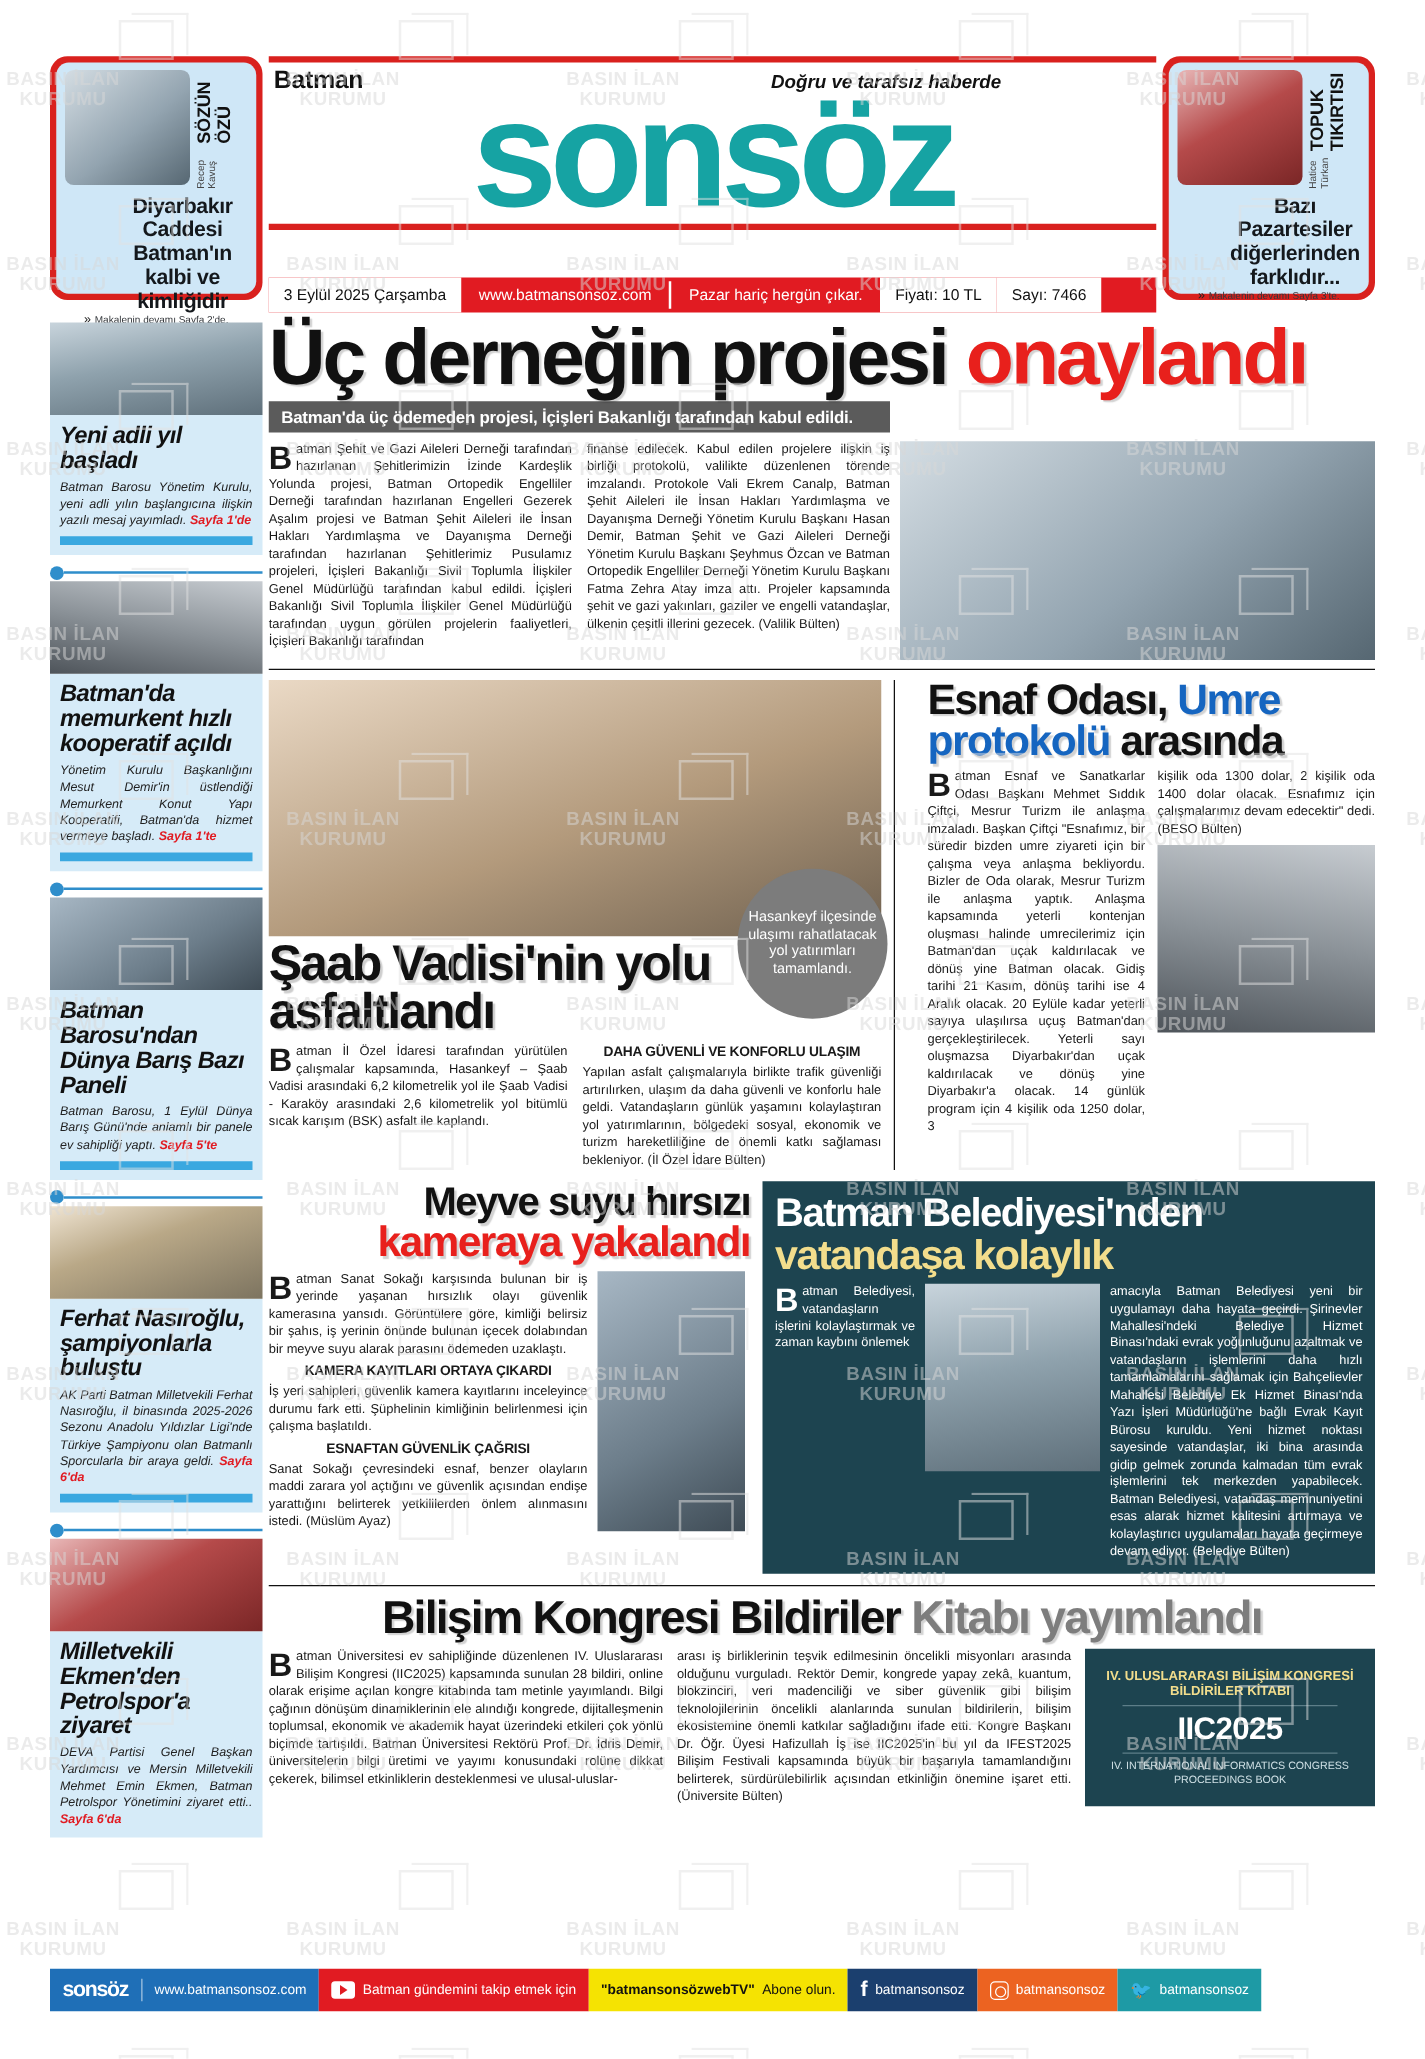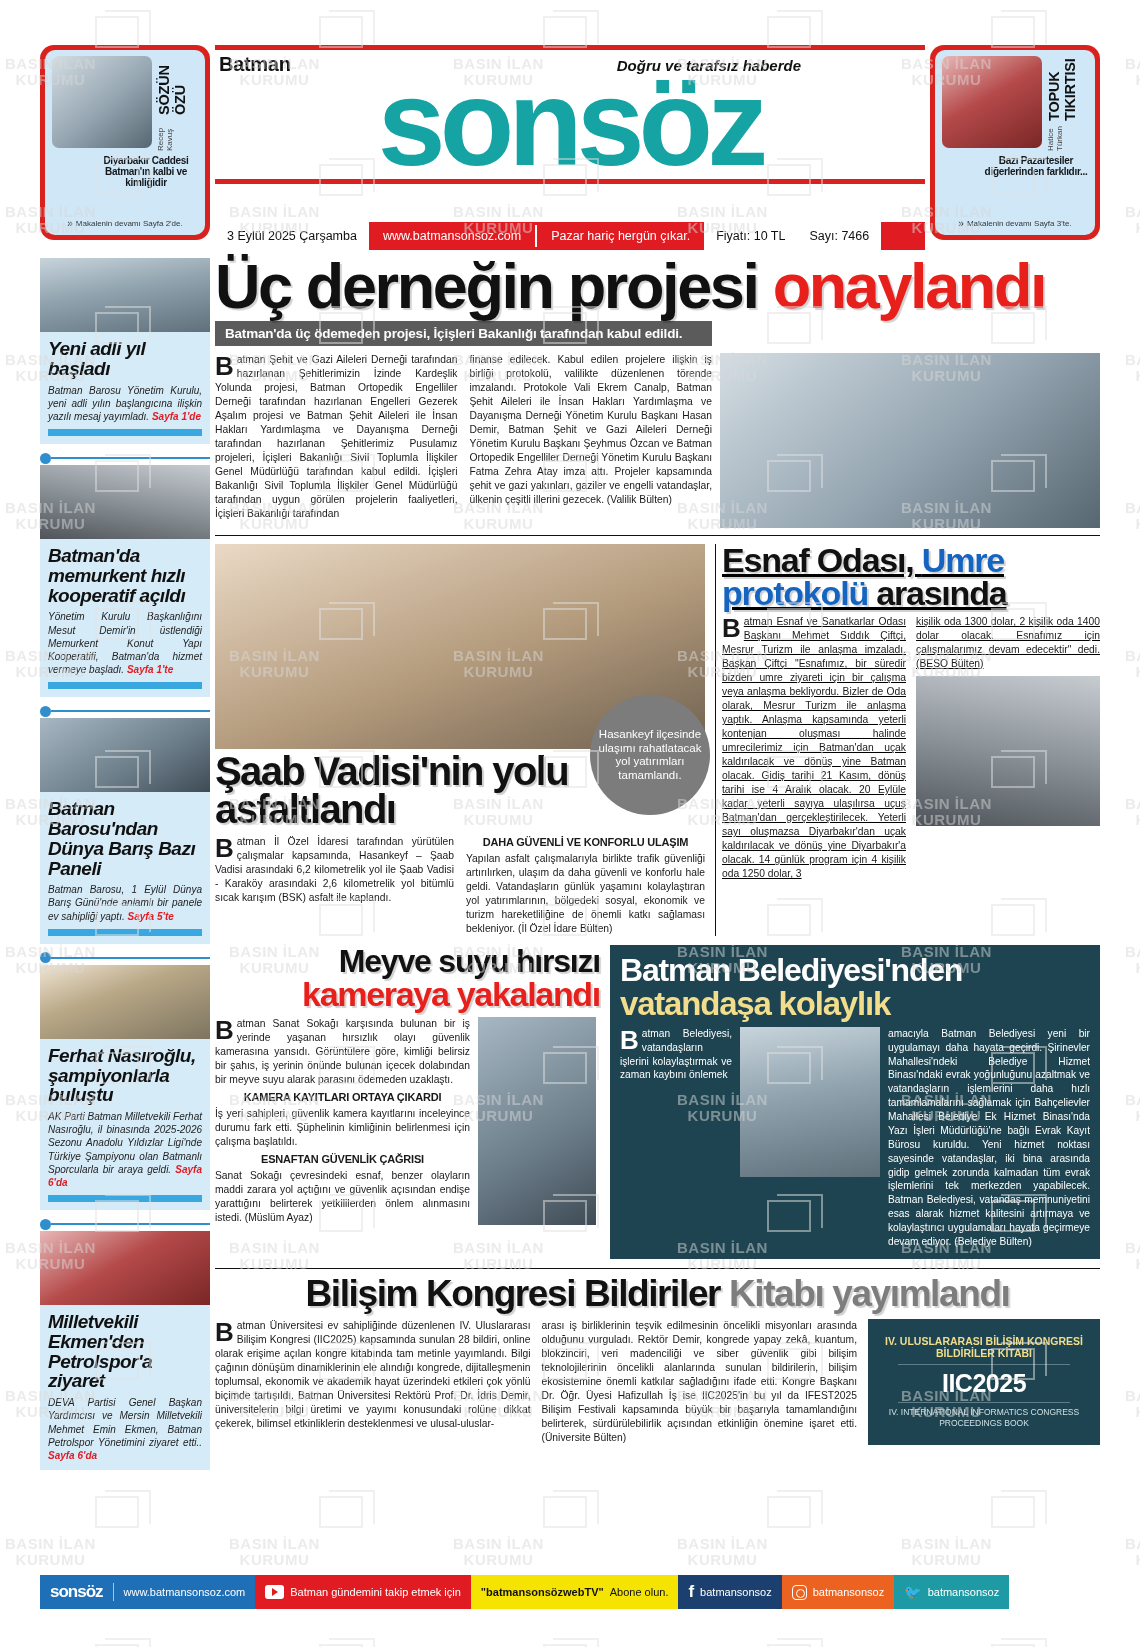--- a/index.html
+++ b/index.html
@@ -74,21 +74,21 @@
   }
   .col-vert {
     writing-mode: vertical-rl;
     transform: rotate(180deg);
     display: flex; align-items: flex-start; gap: 2px;
     flex: 1;
   }
   .col-vert .cname { font-size: 8px; color: #444; }
   .col-vert .ctitle { font-size: 14.5px; font-weight: bold; color: #111; letter-spacing: -.2px; }
   .col-head {
-    font-size: 10px; font-weight: bold; color: #14181c;
+    font-size: 17px; font-weight: bold; color: #14181c;
     text-align: center; line-height: 1.12; margin-top: 4px;
     letter-spacing: -.3px;
     margin-left: 42px;
   }
   .col-more {
     margin-top: auto; font-size: 8px; color: #33363a;
     display:flex; align-items:center; gap:3px; justify-content:center;
   }
   .col-more .chev { color:#222; font-size: 10px; }
 
@@ -190,21 +190,21 @@
   .saab-bubble {
     position: absolute; right: -5px; top: -58px;
     width: 120px; height: 120px; border-radius: 50%;
     background: #7c7c7c; color: #fff;
     display: flex; align-items: center; justify-content: center;
     text-align: center; font-size: 11.5px; line-height: 1.2; padding: 8px;
   }
   .saab-cols { display: flex; gap: 12px; margin-top: 7px; }
   .subhead-c { font-weight: bold; font-size: 11px; text-align: center; margin-bottom: 2px; letter-spacing:-.2px;}
 
-  .esnaf { flex: 1; border-left: 1.5px solid #111; padding-left: 6px; text-decoration: underline; }
+  .esnaf { flex: 1; border-left: 1.5px solid #111; padding-left: 26px; }
   .esnaf-head {
     font-size: 34px; font-weight: bold; line-height: .95; color: #111;
     letter-spacing: -1.2px;
     text-shadow: 2px 2px 1px rgba(0,0,0,.18);
   }
   .esnaf-head .blue { color: #1565c0; }
   .esnaf-cols { display: flex; gap: 10px; margin-top: 6px; }
   .esnaf-photo {
     width: 100%; height: 150px; background: #b0b8bd; margin-top: 5px;
     position: relative; overflow: hidden;

